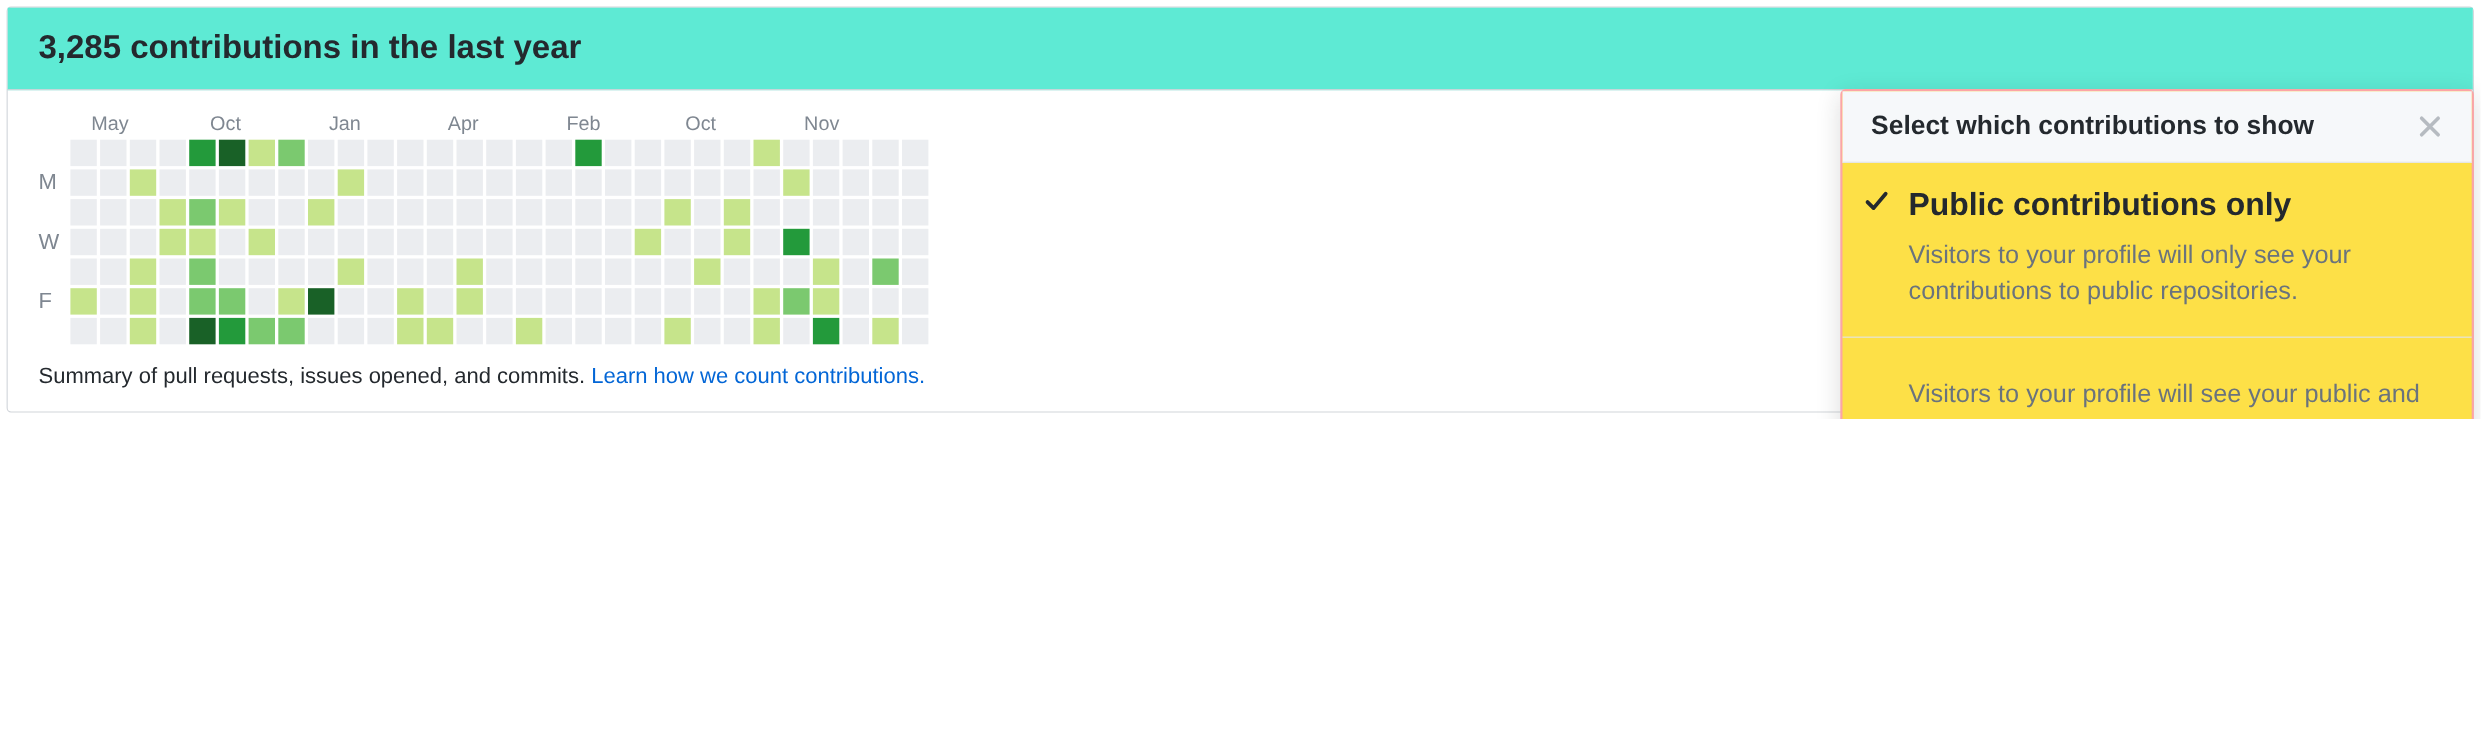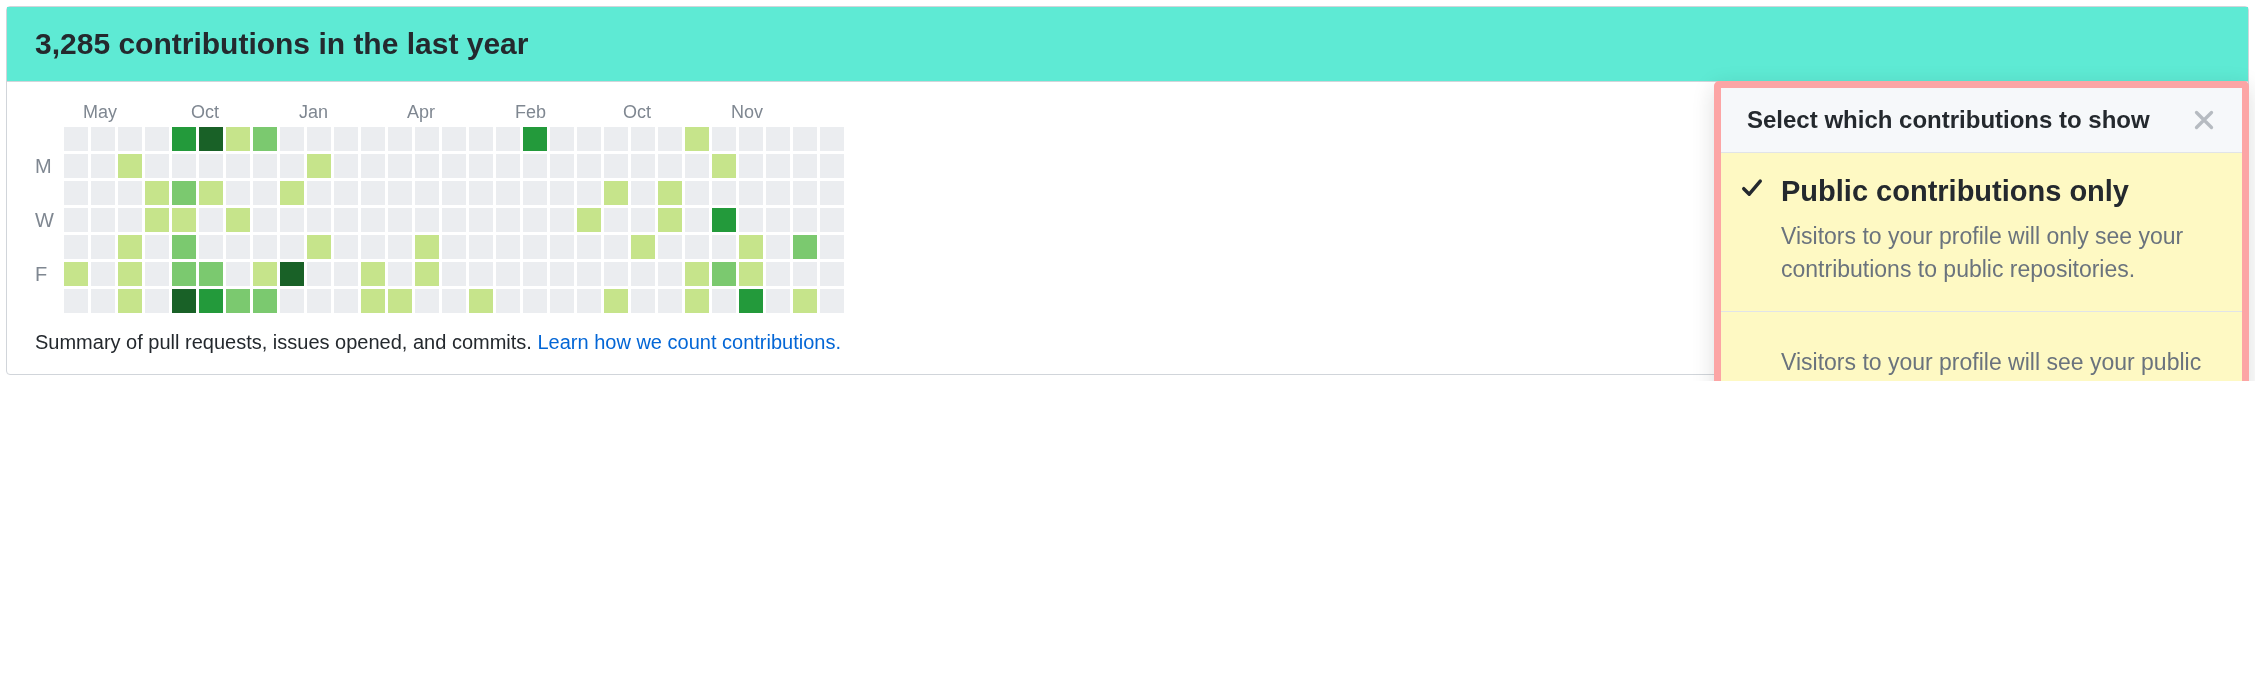--- a/index.html
+++ b/index.html
@@ -19,21 +19,21 @@
 .grid{display:flex;gap:3px}
 .week{display:flex;flex-direction:column;gap:3px}
 .day{width:24px;height:24px;background:#ebedf0}
 .l1{background:#c6e48b}
 .l2{background:#7bc96f}
 .l3{background:#239a3b}
 .l4{background:#196127}
 .summary{margin-top:18px;font-size:20px;color:#24292e}
 .summary a{color:#0366d6;text-decoration:none}
 
-.dropdown{position:absolute;right:-1px;top:-1px;width:535px;background:#fef9c3;border:7px solid #fca5a5;border-radius:5px;box-shadow:0 6px 22px rgba(27,31,35,.15);z-index:5}
+.dropdown{position:absolute;right:-1px;top:-1px;width:576px;background:#fde047;border:2px solid #fca5a5;border-radius:5px;box-shadow:0 6px 22px rgba(27,31,35,.15);z-index:5}
 .dd-header{display:flex;justify-content:space-between;align-items:center;padding:18px 26px;border-bottom:1px solid #e1e4e8;background:#f6f8fa}
 .dd-header h3{margin:0;font-size:24px;font-weight:700}
 .close-x{color:#b6bbc1}
 .close-x svg{display:block}
 .dd-item{padding:22px 26px 24px 60px;border-bottom:1px solid #e1e4e8;position:relative;cursor:pointer}
 .dd-item:last-child{border-bottom:0}
 .dd-item .t{font-size:29px;font-weight:700;color:#24292e}
 .dd-item.dim .t{color:#6a737d}
 .dd-item .d{margin-top:12px;font-size:23px;color:#6a737d;line-height:1.45}
 .check{position:absolute;left:20px;top:24px}

